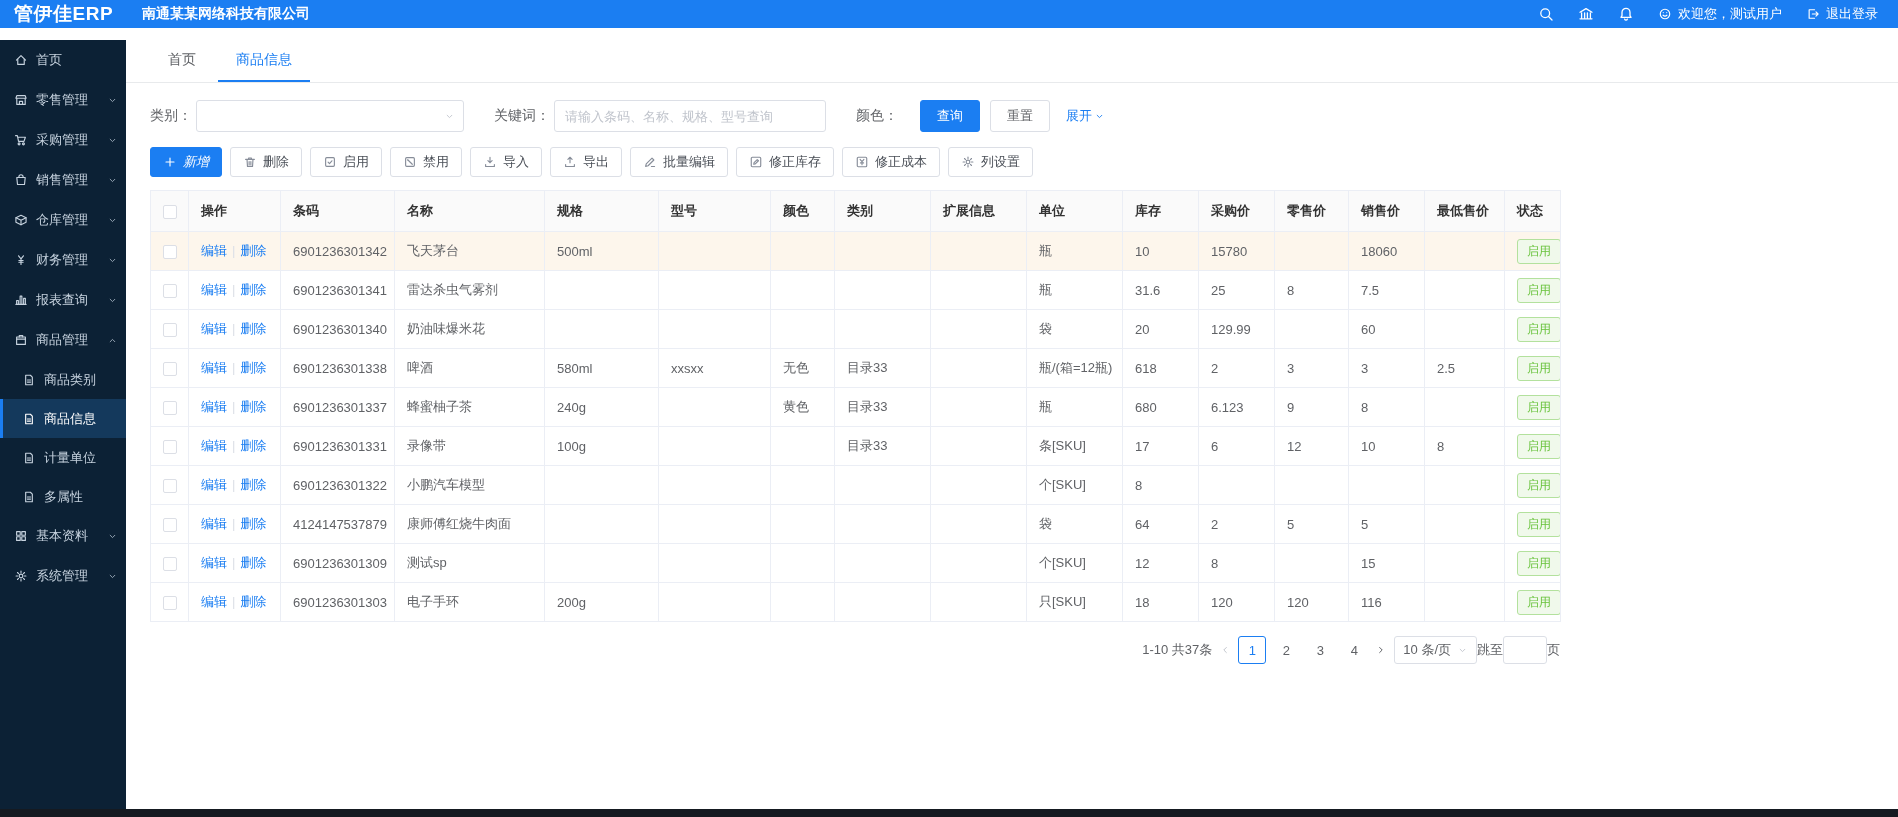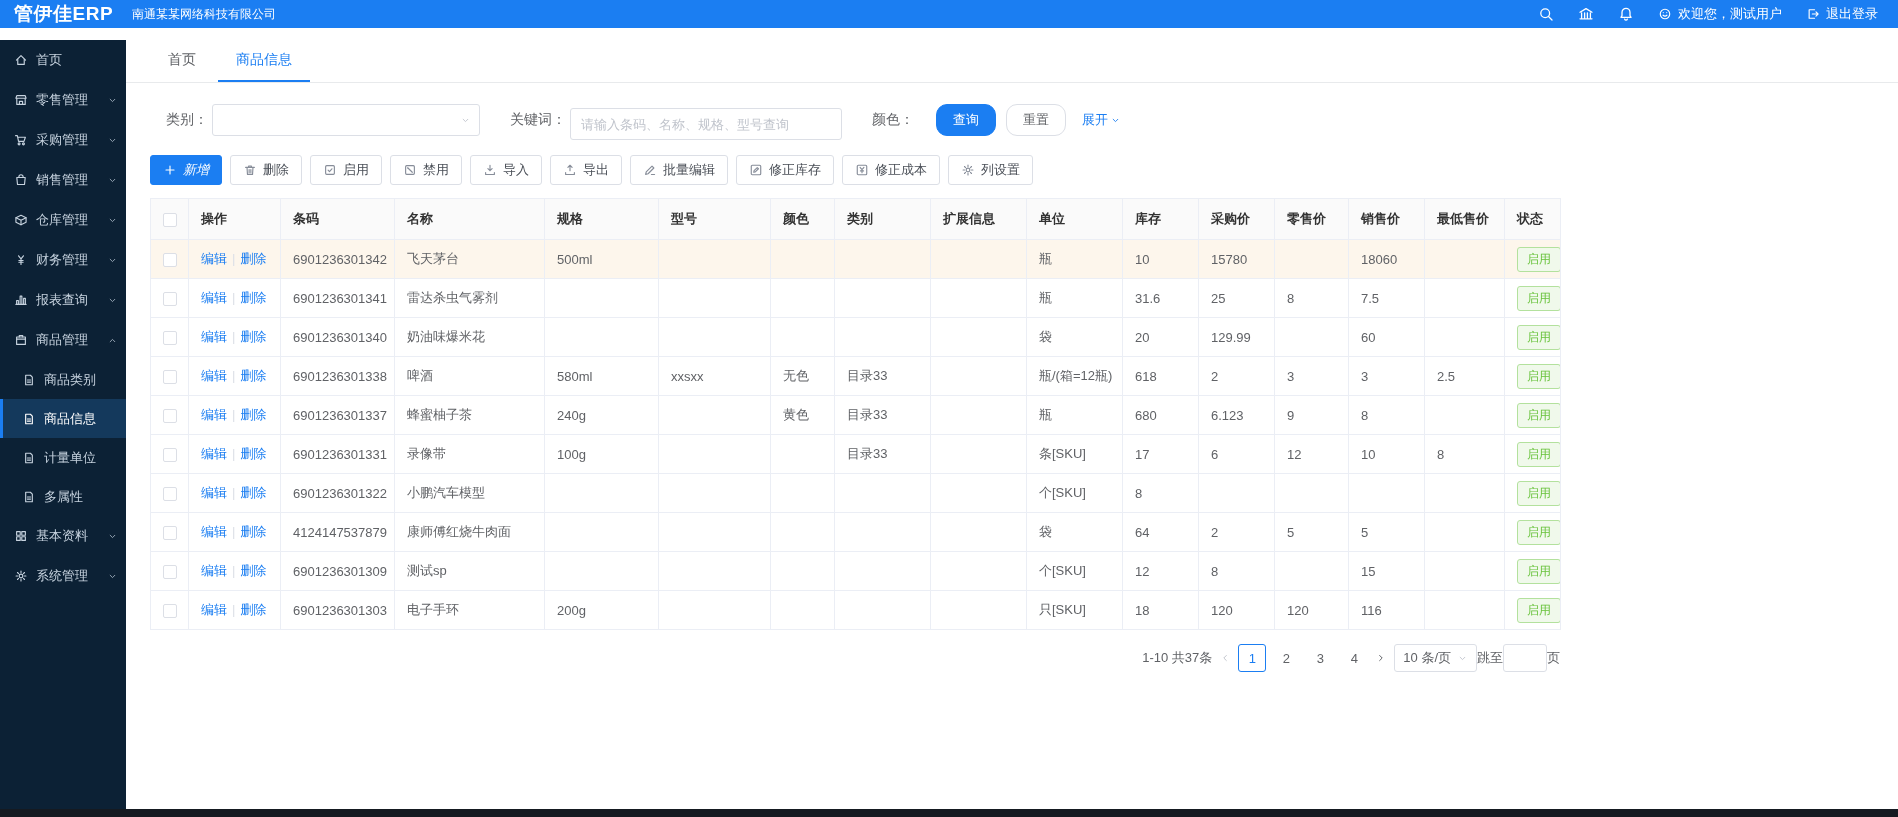--- a/index.html
+++ b/index.html
@@ -7,47 +7,47 @@
   body{font-family:"Liberation Sans","DejaVu Sans",sans-serif;background:#fff;overflow:hidden;position:relative;}
 
   .icn{display:inline-flex;align-items:center;justify-content:center;}
   .icn svg{width:14px;height:14px;display:block;}
   .top-icon svg{width:16px;height:16px;}
   .chev svg,.sel-chev svg,.expand-link .icn svg{width:11px;height:11px;}
   .page-nav svg{width:12px;height:12px;}
 
   .topbar{position:absolute;top:0;left:0;width:100%;height:28px;background:var(--header-bg);display:flex;align-items:center;color:#fff;z-index:5;}
   .logo{width:126px;padding-left:14px;font-size:19px;font-weight:bold;letter-spacing:.5px;white-space:nowrap;}
-  .company{font-size:12px;margin-left:6px;}
+  .company{font-size:14px;margin-left:16px;font-weight:bold;}
   .top-right{margin-left:auto;display:flex;align-items:center;gap:24px;padding-right:20px;font-size:13px;}
   .top-icon{cursor:pointer;}
   .top-user{display:flex;align-items:center;gap:6px;cursor:pointer;white-space:nowrap;}
 
   .sidebar{position:absolute;top:40px;left:0;bottom:0;width:126px;background:var(--sidebar-bg);color:var(--sidebar-text);z-index:4;}
   .side-item,.side-sub{display:flex;align-items:center;gap:8px;height:40px;padding:0 8px 0 14px;font-size:13px;cursor:pointer;}
   .side-sub{padding-left:22px;height:39px;text-align:right;}
   .side-item .chev{margin-left:auto;opacity:.8;}
   .side-sub.active{background:var(--active-item-bg);color:#fff;box-shadow:inset 3px 0 0 var(--accent);}
   .side-label{white-space:nowrap;}
 
   .content{position:absolute;top:40px;left:126px;right:0;bottom:8px;background:#fff;overflow:hidden;}
   .tabbar{height:43px;border-bottom:1px solid #e8eaec;display:flex;align-items:stretch;padding-left:24px;gap:4px;}
   .tab{display:flex;align-items:center;padding:0 18px;font-size:14px;color:#606266;cursor:pointer;border-bottom:2px solid transparent;}
   .tab.active{color:var(--accent);border-bottom-color:var(--accent);}
 
-  .filterbar{display:flex;align-items:center;padding:17px 40px 9px;font-size:14px;color:#606266;}
+  .filterbar{display:flex;align-items:center;padding:17px 24px 9px;font-size:14px;color:#606266;}
   .f-label{margin-right:4px;white-space:nowrap;}
   .gap1{margin-left:30px;}
   .f-select{width:268px;height:32px;border:1px solid #dcdfe6;border-radius:3px;display:flex;align-items:center;justify-content:space-between;padding:0 8px 0 10px;background:#fff;cursor:pointer;}
   .sel-chev{color:#c0c4cc;}
   .f-input{height:32px;border:1px solid #dcdfe6;border-radius:3px;padding:0 10px;font-size:13px;color:#606266;outline:none;font-family:inherit;background:#fff;}
   .f-input::placeholder{color:#c0c4cc;}
-  .kw{width:272px;margin-top:8px;}
+  .kw{width:272px;}
   .cl{width:282px;}
-  .btn{height:32px;padding:0 16px;border-radius:11px;font-size:13px;border:1px solid #dcdfe6;background:#fff;color:#606266;cursor:pointer;font-family:inherit;white-space:nowrap;}
+  .btn{height:32px;padding:0 16px;border-radius:3px;font-size:13px;border:1px solid #dcdfe6;background:#fff;color:#606266;cursor:pointer;font-family:inherit;white-space:nowrap;}
   .btn.primary{background:var(--accent);border-color:var(--accent);color:#fff;}
   .search-btn{margin-left:18px;}
   .reset-btn{margin-left:10px;}
   .expand-link{margin-left:16px;color:var(--accent);font-size:13px;display:inline-flex;align-items:center;gap:2px;cursor:pointer;text-decoration:none;}
 
   .toolbar{display:flex;gap:8px;padding:6px 24px 13px;}
   .tb-btn{height:30px;display:inline-flex;align-items:center;gap:6px;padding:0 12px;border:1px solid #dcdfe6;border-radius:3px;background:#fff;font-size:13px;color:#4a4f57;cursor:pointer;font-family:inherit;white-space:nowrap;}
   .tb-btn .icn{color:#878d99;}
   .tb-btn.primary{background:var(--accent);border-color:var(--accent);color:#fff;font-style:italic;}
   .tb-btn.primary .icn{color:#fff;}

